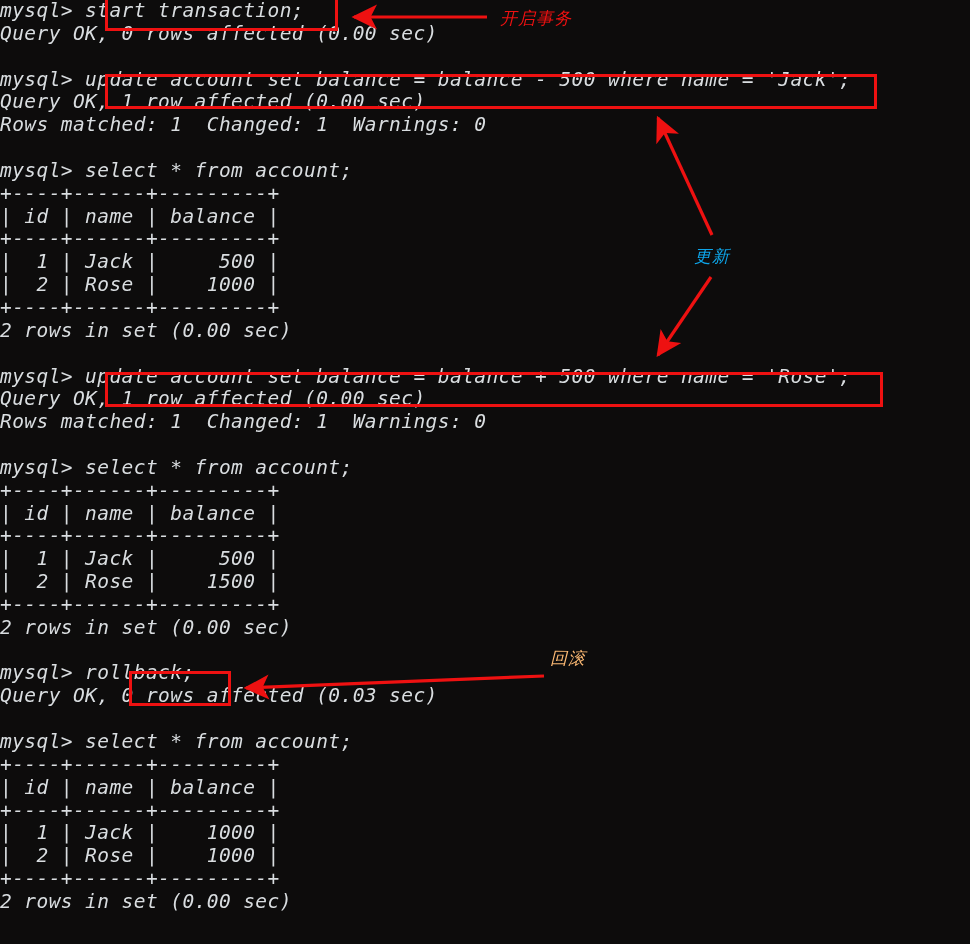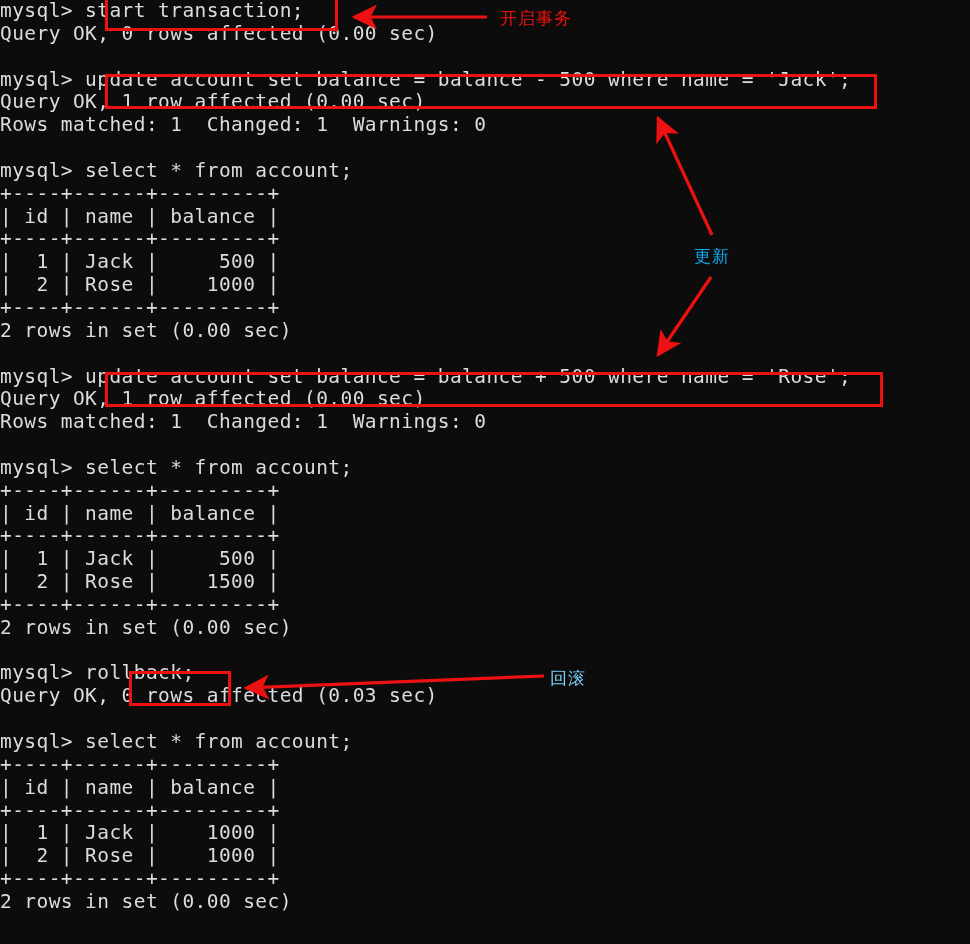--- a/index.html
+++ b/index.html
@@ -7,20 +7,21 @@
     padding: 0;
     background: #0d0c0c;
   }
   #screen {
     position: relative;
     width: 970px;
     height: 944px;
     background: #0d0c0c;
     overflow: hidden;
     font-family: "DejaVu Sans Mono", "Liberation Mono", monospace;
+    font-style: italic;
   }
   
   #terminal {
     position: absolute;
     left: 0;
     top: 0;
     width: 970px;
     height: 944px;
     padding: 0;
     margin: 0;
@@ -133,16 +134,16 @@
 
       <line x1="679" y1="277" x2="626" y2="355" stroke="#ee1111" stroke-width="3.2" marker-end="url(#ah)"></line>
 
       <line x1="512" y1="676" x2="214" y2="688" stroke="#ee1111" stroke-width="3.2" marker-end="url(#ah)"></line>
     </svg>
 
     <div class="cn-label" style="left: 468px; top: 8px; color: rgb(238, 17, 17);">开启事务</div>
 
     <div class="cn-label" style="left: 662px; top: 246px; color: #0ea5e9;">更新</div>
 
-    <div class="cn-label" style="left: 518px; top: 668px; color: #7dd3fc;">回滚</div>
+    <div class="cn-label" style="left: 518px; top: 648px; color: #fdba74;">回滚</div>
 
   </div>
 </div>
 
 </body></html>

